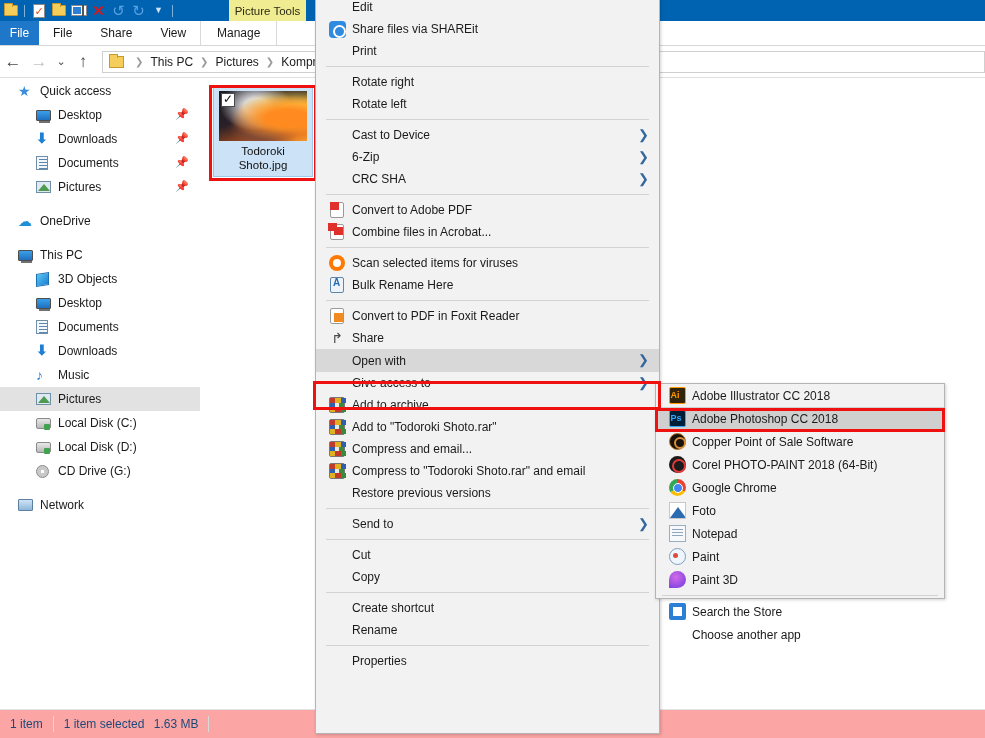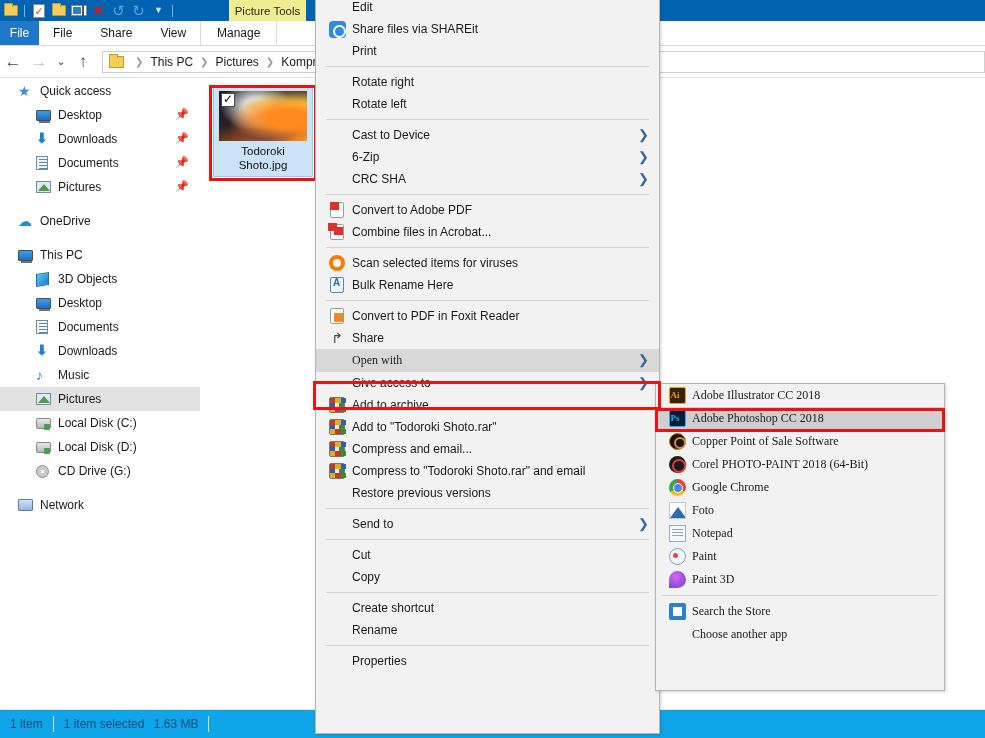--- a/index.html
+++ b/index.html
@@ -151,40 +151,40 @@
     font-size: 11.5px; line-height: 14px; color: #111;
   }
   .thumb-redbox {
     position: absolute; left: 209px; top: 85px; width: 108px; height: 96px;
     border: 3px solid #ef1010; pointer-events: none; z-index: 6;
   }
 
   
   .statusbar {
     position: absolute; left: 0; top: 709px; width: 985px; height: 29px;
-    background: #0ea5e9; border-top: 1px solid #e2e2e2;
+    background: #fca5a5; border-top: 1px solid #e2e2e2;
     display: flex; align-items: center; font-size: 12px; color: #1b4a7a;
   }
   .sb-item { padding: 0 10px; }
   .sb-div { width: 1px; height: 16px; background: #dadada; }
 
   
   .menu {
     position: absolute; background: #f2f2f2; border: 1px solid #b4b4b4;
     font-size: 12px; color: #1a1a1a; box-shadow: 1px 1px 3px rgba(0,0,0,0.18);
     z-index: 10;
   }
   #main-menu { left: 315px; top: -4px; width: 345px; height: 738px; border-top: none; }
-  #sub-menu  { left: 655px; top: 383px; width: 290px; height: 308px; }
+  #sub-menu  { left: 655px; top: 383px; width: 290px; height: 216px; }
 
   .mi {
     height: 22px; display: flex; align-items: center; position: relative;
     padding-left: 8px; white-space: nowrap;
   }
-  .mi.tall { height: 23px; font-family: Liberation Serif, serif; }
+  .mi.tall { height: 23px; }
   .mi .mi-ico { width: 26px; height: 18px; display: inline-flex; align-items: center; justify-content: center; flex: 0 0 26px; }
   .mi .mi-lbl { padding-left: 2px; }
   .mi .mi-arrow { position: absolute; right: 10px; top: 3px; color: #33679e; font-size: 13px; }
   .mi.hl { background: #d8d8d8; }
   .mi.sub-hl { background: #cfcfcf; }
   .msep { height: 1px; background: #d3d3d3; margin: 4px 10px 4px 10px; }
   .msep.wide { margin-left: 6px; margin-right: 6px; }
 
   .red-outline { position: absolute; border: 3px solid #ef1010; pointer-events: none; z-index: 20; }
 

